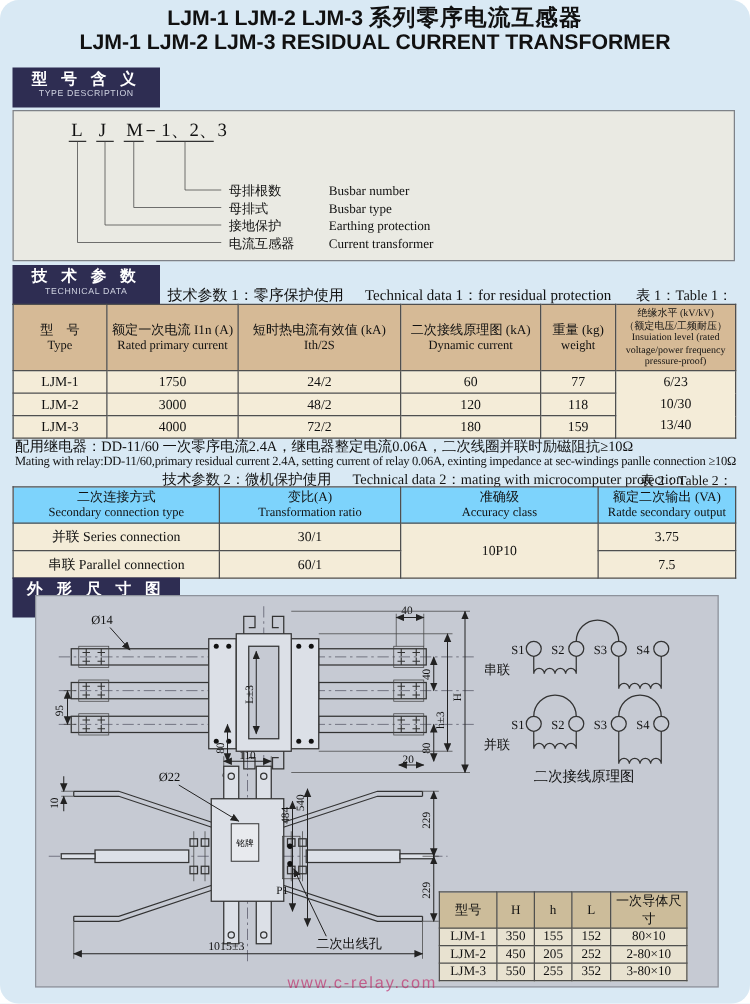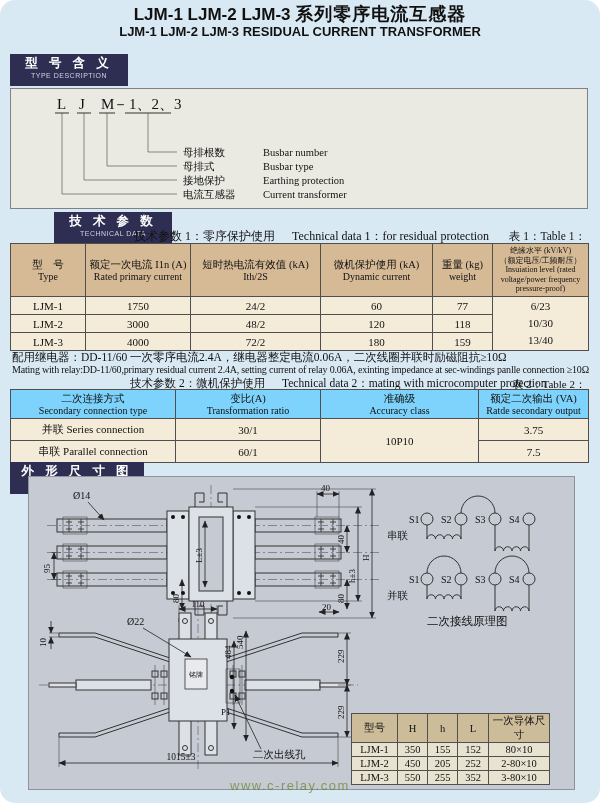--- a/index.html
+++ b/index.html
@@ -3,27 +3,27 @@
 <meta charset="utf-8">
 <style>
   html,body{margin:0;padding:0;}
   .page{position:relative;width:600px;height:803px;background:#d9e9f4;overflow:hidden;
         font-family:"Liberation Serif","DejaVu Serif",serif;color:#111;border-radius:15px;}
   
   .title{position:absolute;top:2px;left:0;width:100%;text-align:center;font-weight:bold;
          font-size:17px;font-family:"Liberation Sans","DejaVu Sans",sans-serif;}
   .title .cn{font-size:18px;letter-spacing:1px;font-family:"DejaVu Sans",sans-serif;}
   .subtitle{position:absolute;top:24px;left:0;width:100%;text-align:center;font-weight:bold;
-            font-size:13px;font-family:"Liberation Sans","DejaVu Sans",sans-serif;}
+            font-size:17px;font-family:"Liberation Sans","DejaVu Sans",sans-serif;}
   
   .badge{position:absolute;left:10px;width:118px;height:30px;background:#2e2d52;color:#fff;
          text-align:center;padding-top:2px;box-sizing:content-box;}
   .badge .bcn{font-size:12.5px;font-weight:bold;letter-spacing:4px;line-height:15px;text-align:center;}
   .badge .ben{font-size:7px;letter-spacing:0.5px;line-height:9px;font-family:"Liberation Sans",sans-serif;color:#cfd2e0;}
-  .b1{top:54px;} .b2{top:212px;margin-left:44px;} .b3{top:462px;width:134px;}
+  .b1{top:54px;} .b2{top:212px;} .b3{top:462px;width:134px;}
   
   .panel1{position:absolute;left:10px;top:88px;width:576px;height:119px;background:#eaeae3;
           border:1px solid #7e8288;}
   
   .cap1{position:absolute;top:228px;left:134px;font-size:12px;}
   .capref1{position:absolute;top:229px;right:14px;font-size:11.5px;}
   .noteCn{position:absolute;top:350px;left:12px;font-size:11.5px;text-align:center;}
   .noteEn{position:absolute;top:364px;left:12px;font-size:10px;letter-spacing:-0.2px;}
   .cap2{position:absolute;top:376px;left:130px;font-size:11.5px;}
   .capref2{position:absolute;top:377px;right:14px;font-size:11px;}
@@ -58,21 +58,21 @@
   svg text{fill:#111;font-family:"Liberation Serif","DejaVu Serif",serif;}
   svg .dim{font-size:9px;}
   svg .dim10{font-size:10px;}
   svg .lbl{font-size:10.5px;}
   svg .code{font-size:15px;}
   svg .dot{fill:#111;stroke:none;}
   table.dimt{border-collapse:collapse;table-layout:fixed;position:absolute;left:322px;top:236px;width:198px;padding-left:16px;}
   table.dimt th,table.dimt td{border:1px solid #50504e;text-align:center;padding:0;}
   table.dimt th{background:#ccbc9a;font-size:10.5px;font-weight:normal;height:15px;}
   table.dimt td{background:#e8e2d0;font-size:10.5px;height:13px;}
-  .watermark{position:absolute;left:230px;top:778px;font-size:13px;letter-spacing:1.5px;color:#4d7c0f;
+  .watermark{position:absolute;left:230px;top:778px;font-size:13px;letter-spacing:1.5px;color:#be185d;
              opacity:0.6;font-family:"Liberation Sans",sans-serif;}
 </style>
 </head>
 <body>
 
 <div class="page">
 
   <div class="title">
     <span>LJM-1 LJM-2 LJM-3</span>
     <span class="cn">系列零序电流互感器</span>
@@ -139,21 +139,21 @@
           </th>
       <th>
             <div class="hcn">额定一次电流 I1n (A)</div>
             <div class="hen">Rated primary current</div>
           </th>
       <th>
             <div class="hcn">短时热电流有效值 (kA)</div>
             <div class="hen">Ith/2S</div>
           </th>
       <th>
-            <div class="hcn">微机保护使用 (kA)</div>
+            <div class="hcn">二次接线原理图 (kA)</div>
             <div class="hen">Dynamic current</div>
           </th>
       <th>
             <div class="hcn">重量 (kg)</div>
             <div class="hen">weight</div>
           </th>
       <th class="small">
             <div>绝缘水平 (kV/kV)</div>
             <div>（额定电压/工频耐压）</div>
             <div>Insuiation level (rated voltage/power frequency pressure-proof)</div>

